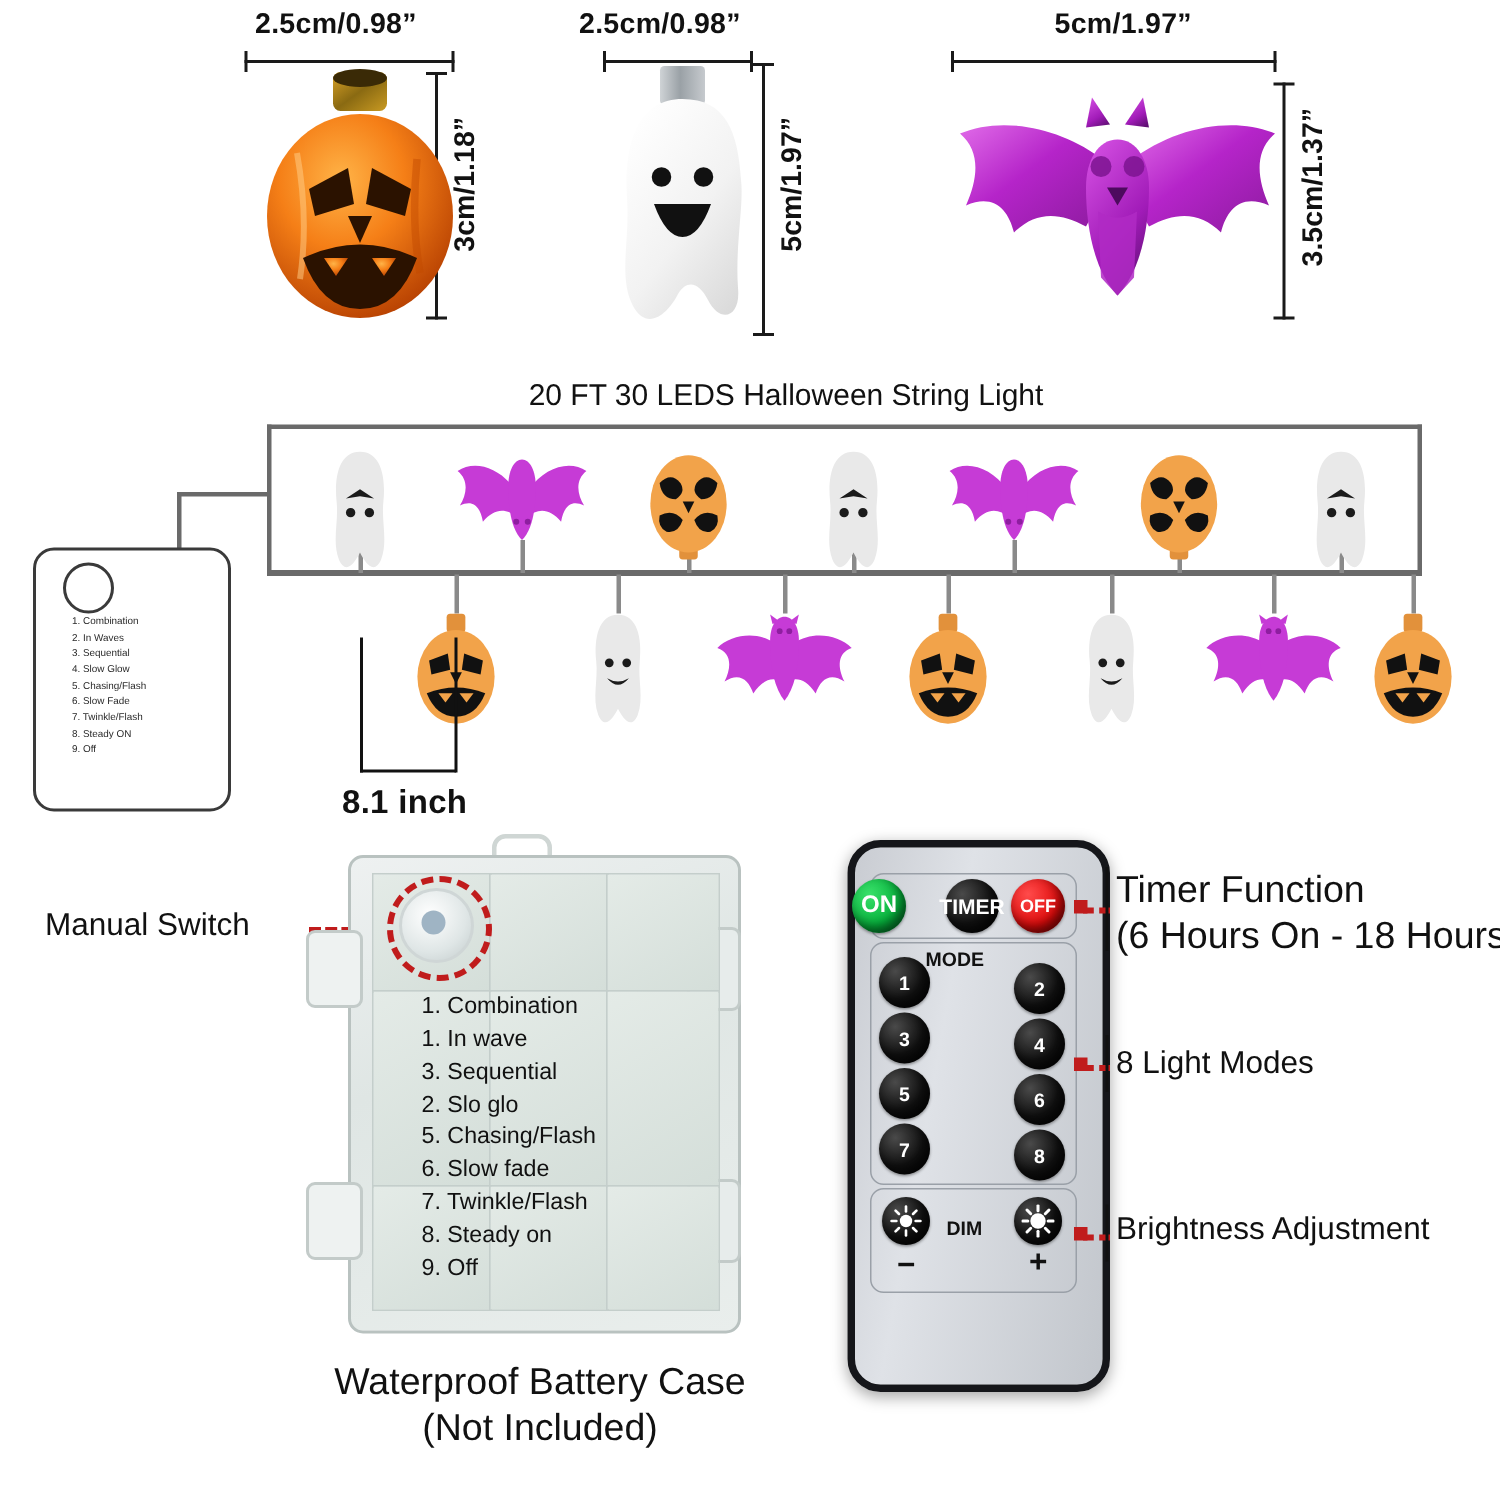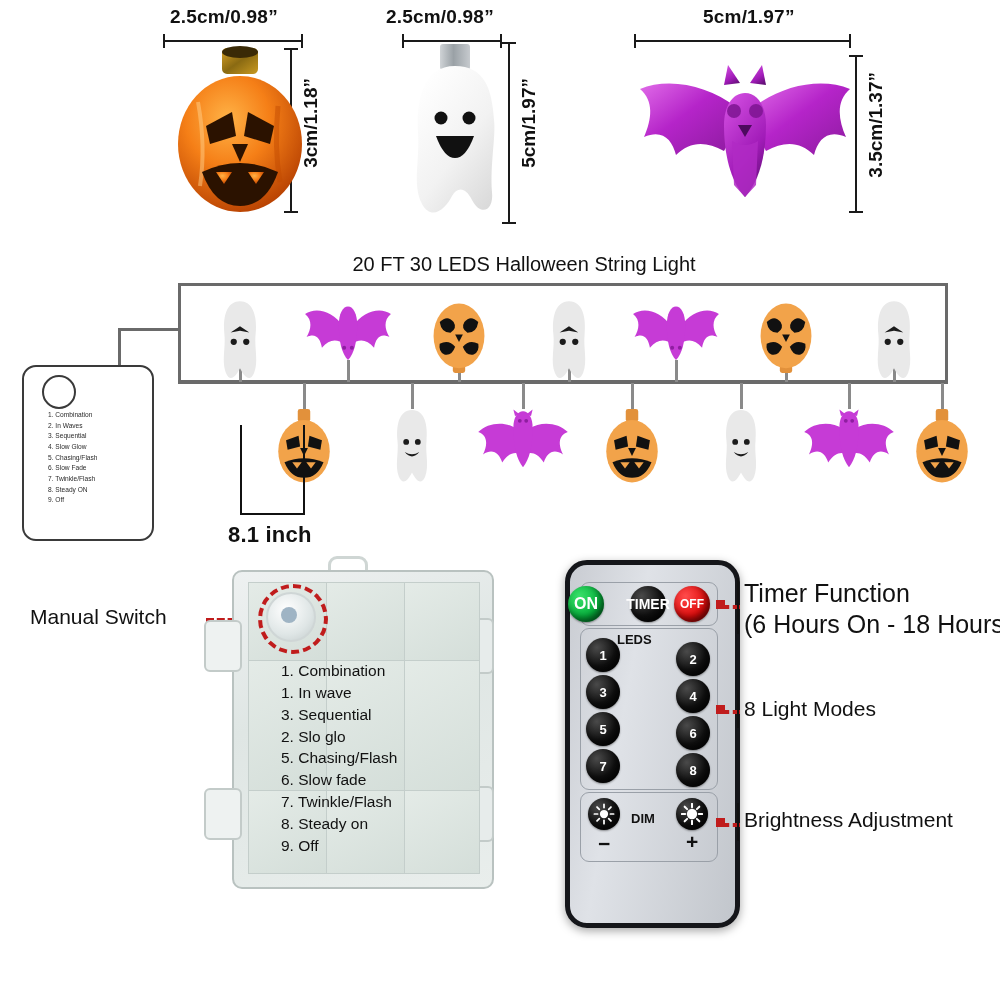--- a/index.html
+++ b/index.html
@@ -317,31 +317,33 @@
   <div>3. Sequential</div>
   <div>2. Slo glo</div>
   <div>5. Chasing/Flash</div>
   <div>6. Slow fade</div>
   <div>7. Twinkle/Flash</div>
   <div>8. Steady on</div>
   <div>9. Off</div>
 </div>
 
 <div class="abs caption" style="left:185px;top:906px;width:350px;">
+  <div>Waterproof Battery Case</div>
+  <div>(Not Included)</div>
 </div>
 
 <div class="remote" style="left:565px;top:560px;width:165px;height:358px;"></div>
 
 <div class="rgroup" style="left:580px;top:582px;width:136px;height:42px;"></div>
 <div class="btn btn-grn" style="left:568px;top:586px;width:36px;height:36px;font-size:16px;">ON</div>
 <div class="btn btn-blk" style="left:630px;top:586px;width:36px;height:36px;font-size:14px;">TIMER</div>
 <div class="btn btn-red" style="left:674px;top:586px;width:36px;height:36px;font-size:12px;">OFF</div>
 
 <div class="rgroup" style="left:580px;top:628px;width:136px;height:160px;"></div>
-<div class="rlabel" style="left:617px;top:632px;font-size:13px;">LEDS</div>
+<div class="rlabel" style="left:617px;top:632px;font-size:13px;">MODE</div>
 <div class="btn btn-blk" style="left:586px;top:638px;width:34px;height:34px;font-size:13px;">1</div>
 <div class="btn btn-blk" style="left:676px;top:642px;width:34px;height:34px;font-size:13px;">2</div>
 <div class="btn btn-blk" style="left:586px;top:675px;width:34px;height:34px;font-size:13px;">3</div>
 <div class="btn btn-blk" style="left:676px;top:679px;width:34px;height:34px;font-size:13px;">4</div>
 <div class="btn btn-blk" style="left:586px;top:712px;width:34px;height:34px;font-size:13px;">5</div>
 <div class="btn btn-blk" style="left:676px;top:716px;width:34px;height:34px;font-size:13px;">6</div>
 <div class="btn btn-blk" style="left:586px;top:749px;width:34px;height:34px;font-size:13px;">7</div>
 <div class="btn btn-blk" style="left:676px;top:753px;width:34px;height:34px;font-size:13px;">8</div>
 
 <div class="rgroup" style="left:580px;top:792px;width:136px;height:68px;"></div>

